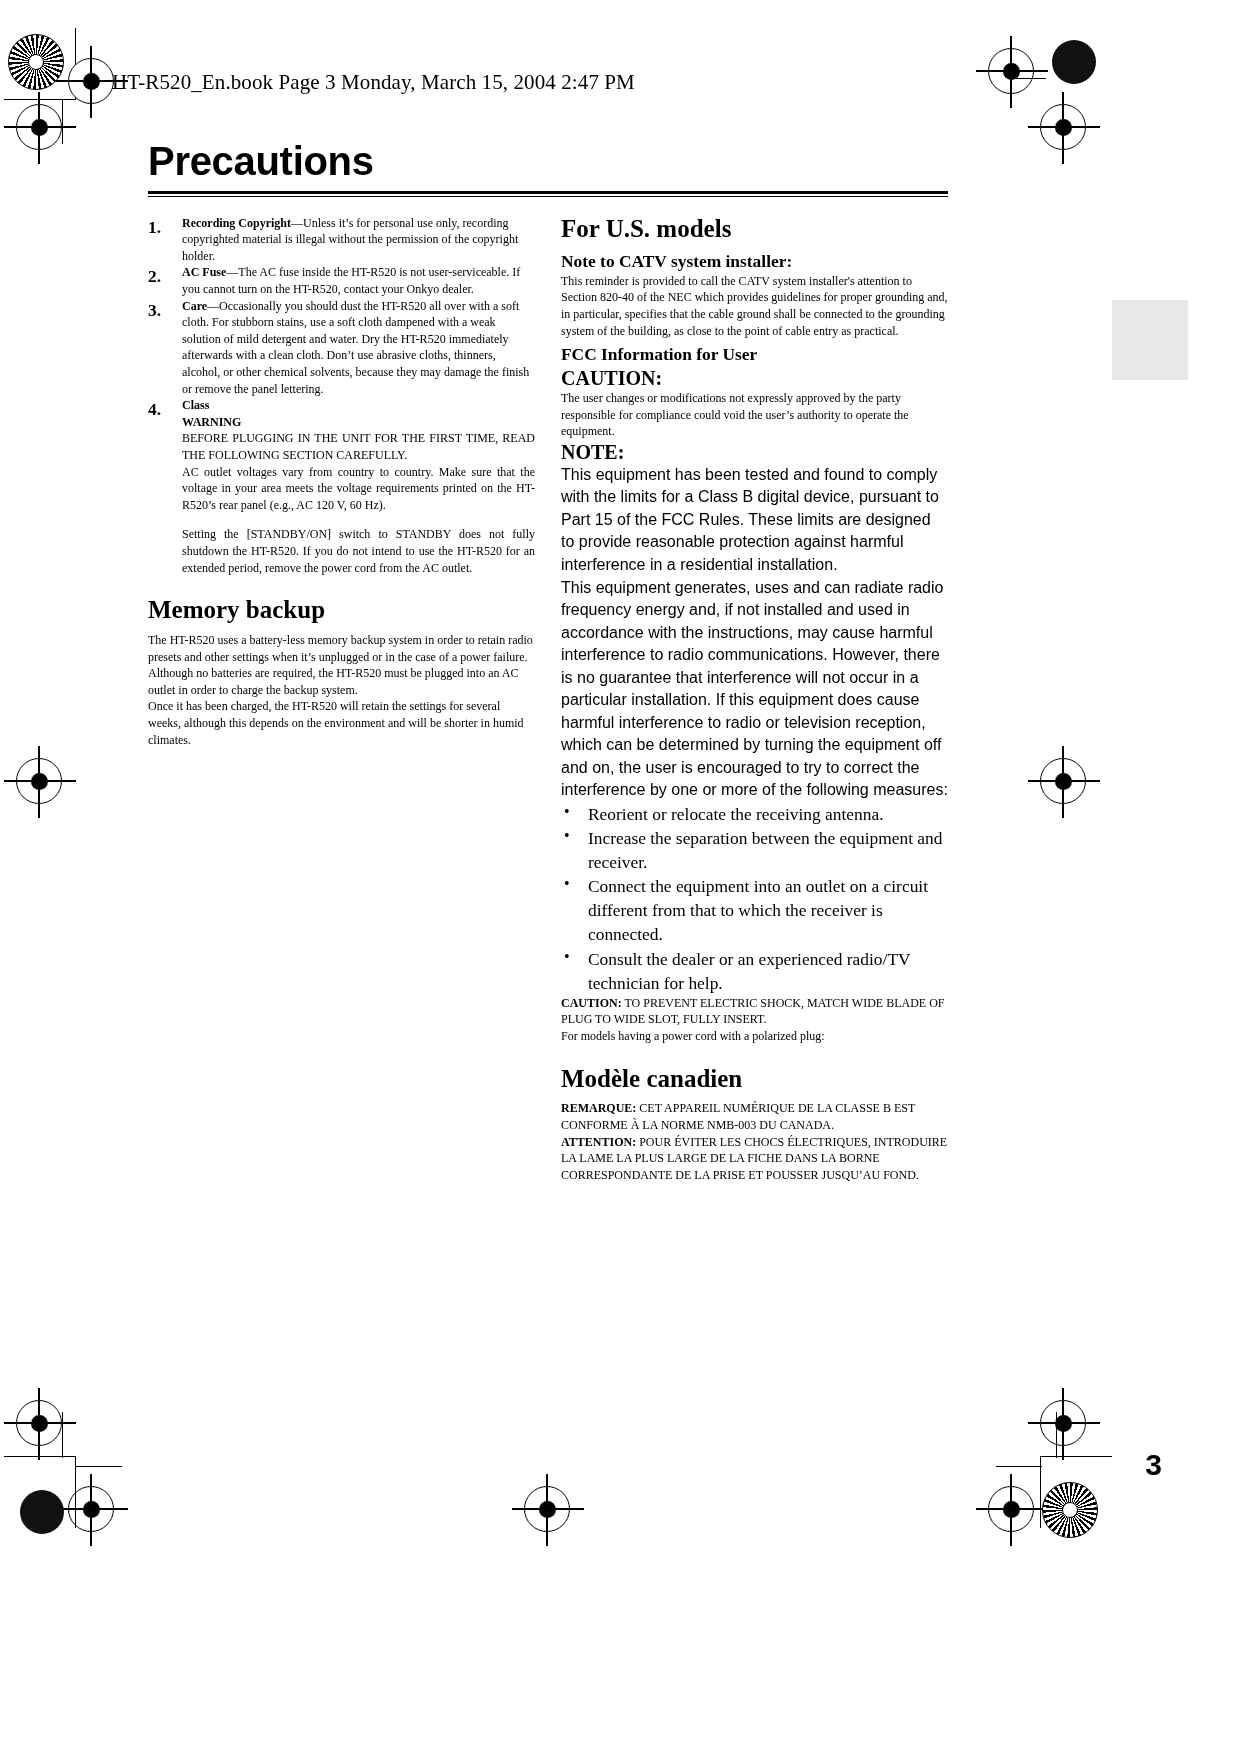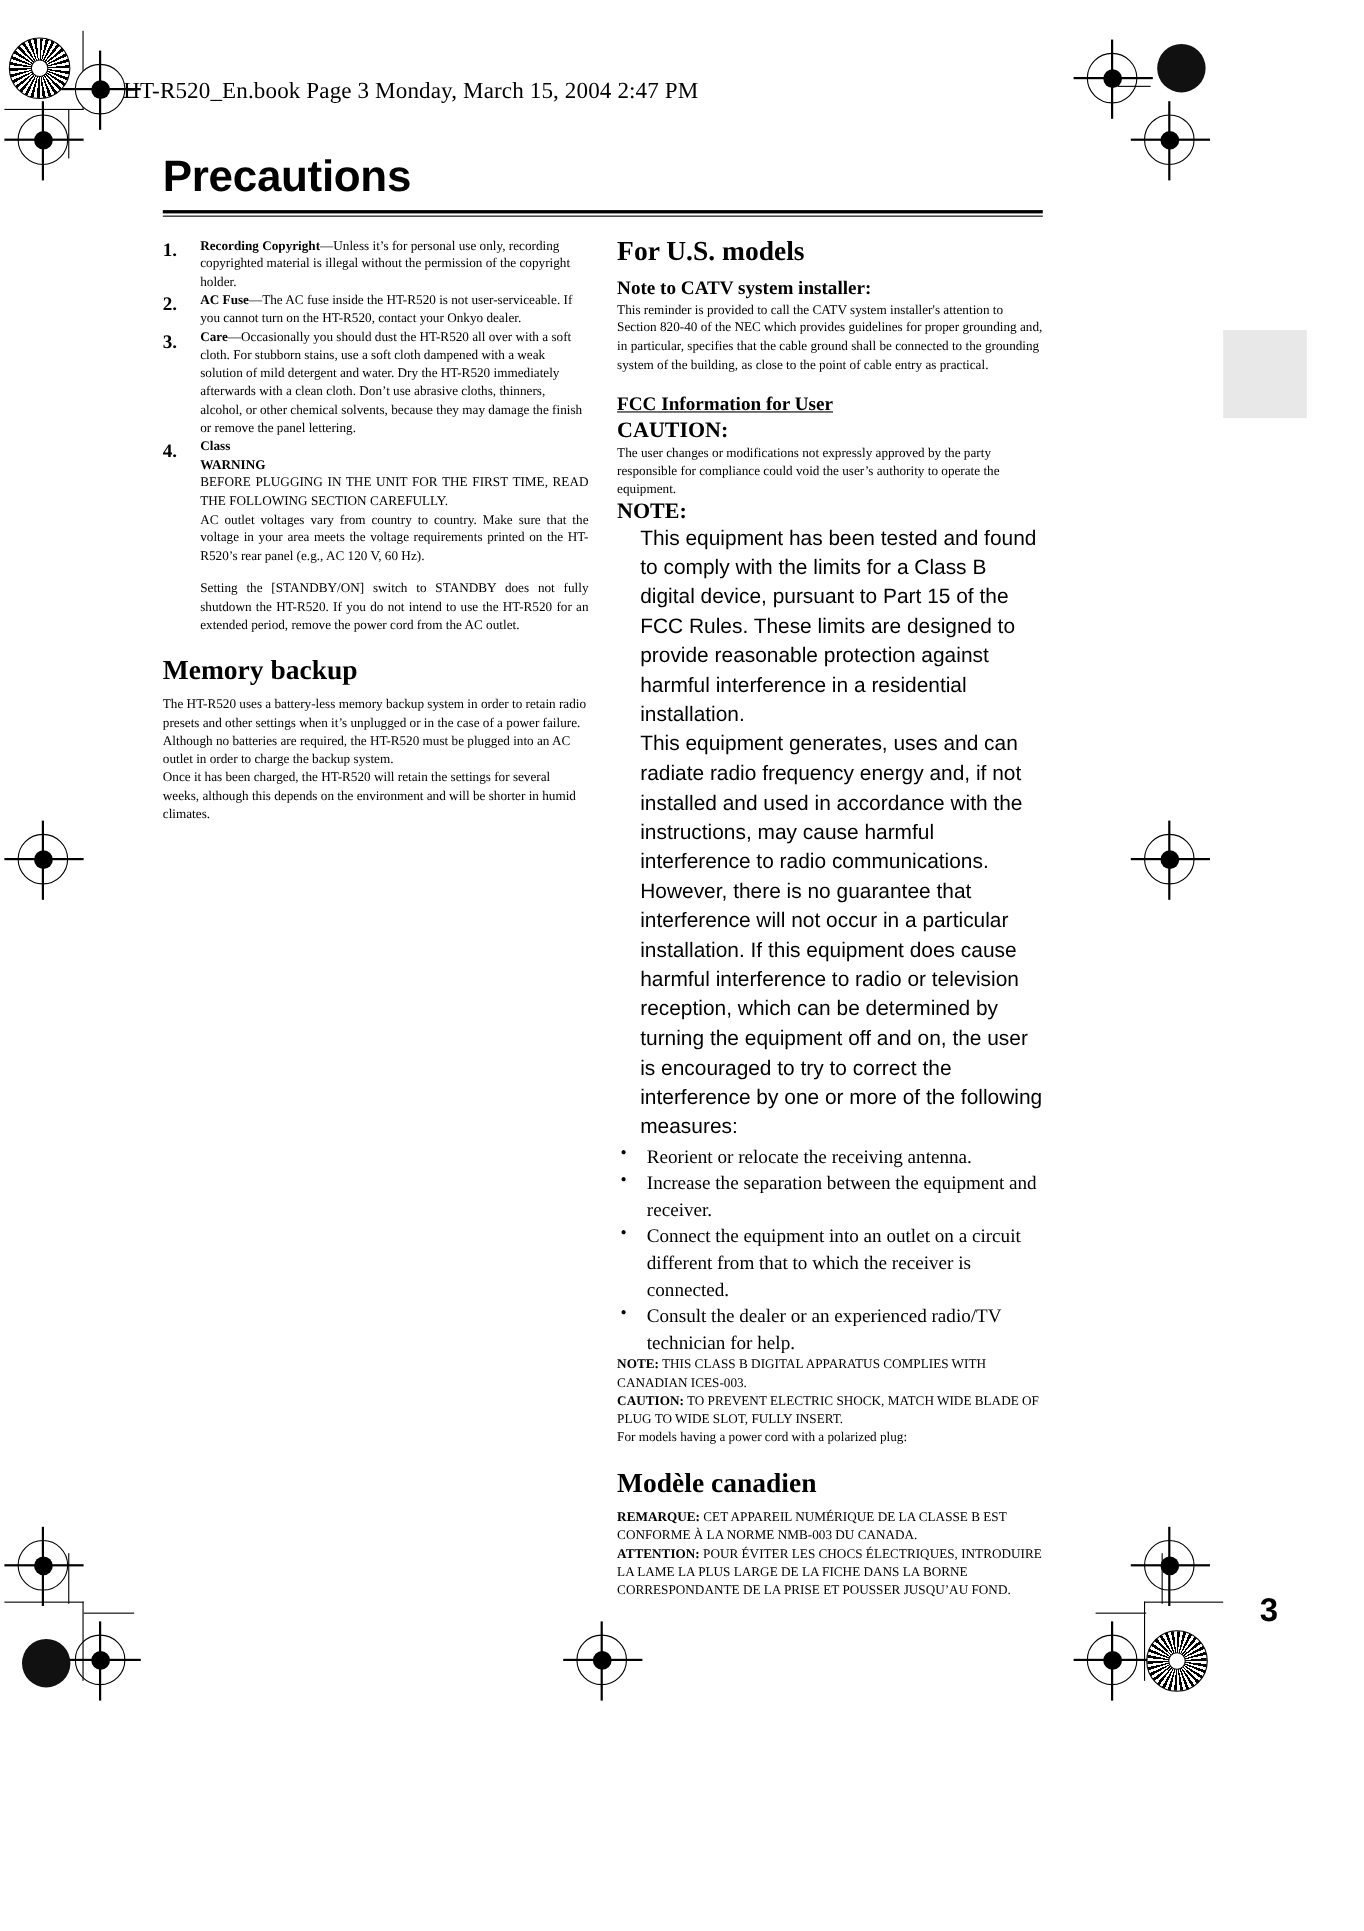--- a/index.html
+++ b/index.html
@@ -118,23 +118,22 @@
     font-size: 12px;
     line-height: 1.385;
     margin: 0;
     text-align: left;
     hyphens: none;
   }
   .p.just { text-align: justify; text-justify: inter-word; }
 
   .sans {
     font-family: "Liberation Sans", "DejaVu Sans", sans-serif;
-    font-size: 19px;
+    font-size: 16px;
     line-height: 1.41;
-    margin-left: 21px;
   }
 
   .h2 {
     font-family: "Liberation Serif", "DejaVu Serif", serif;
     font-weight: bold;
     font-size: 25px;
     line-height: 1.15;
     margin: 20px 0 7px 0;
   }
   .h2.tight-top { margin-top: 0; }
@@ -142,21 +141,21 @@
   .h3 {
     font-weight: bold;
     font-size: 17.4px;
     line-height: 1.3;
     margin: 0;
   }
   .h3.big {
     font-size: 20px;
     line-height: 1.2;
   }
-  .h3.spaced { margin-top: 17px; text-decoration: underline; }
+  .h3.spaced { margin-top: 4px; }
 
   b.run { font-weight: bold; }
 
   
   ol.numlist {
     list-style: none;
     margin: 0;
     padding: 0;
   }
   ol.numlist > li {
@@ -357,21 +356,20 @@
         <li>
           <span class="bullet">•</span>
           <span>Connect the equipment into an outlet on a circuit different from that to which the receiver is connected.</span>
         </li>
         <li>
           <span class="bullet">•</span>
           <span>Consult the dealer or an experienced radio/TV technician for help.</span>
         </li>
       </ul>
 
-      <p class="p"><b class="run">NOTE:</b><span> THIS CLASS B DIGITAL APPARATUS COMPLIES WITH CANADIAN ICES-003.</span></p>
       <p class="p"><b class="run">CAUTION:</b><span> TO PREVENT ELECTRIC SHOCK, MATCH WIDE BLADE OF PLUG TO WIDE SLOT, FULLY INSERT.</span></p>
       <p class="p">For models having a power cord with a polarized plug:</p>
 
       <h2 class="h2">Modèle canadien</h2>
       <p class="p"><b class="run">REMARQUE:</b><span> CET APPAREIL NUMÉRIQUE DE LA CLASSE B EST CONFORME À LA NORME NMB-003 DU CANADA.</span></p>
       <p class="p"><b class="run">ATTENTION:</b><span> POUR ÉVITER LES CHOCS ÉLECTRIQUES, INTRODUIRE LA LAME LA PLUS LARGE DE LA FICHE DANS LA BORNE CORRESPONDANTE DE LA PRISE ET POUSSER JUSQU’AU FOND.</span></p>
 
     </div>
 
   </div>

